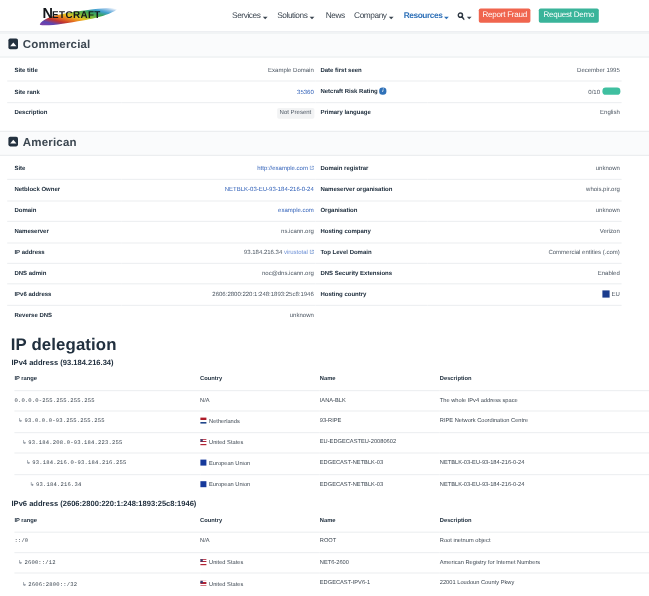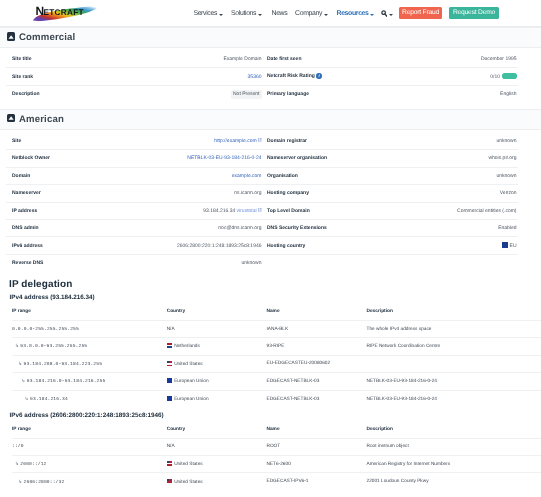--- a/index.html
+++ b/index.html
@@ -59,21 +59,21 @@
   .vt { color:#6b8fd6; }
   .extl { display:inline-block; width:3.6px; height:3.6px; margin-left:1.3px; vertical-align:0px; }
   .badge { background:#f2f3f4; border-radius:1.5px; padding:1.4px 2.1px; color:#4a5561; }
   .info-i { display:inline-block; width:5.4px; height:5.4px; border-radius:50%; background:#2f71b8; color:#fff; font-size:4px; line-height:5.4px; text-align:center; margin-left:1.6px; vertical-align:0.4px; font-weight:bold; font-style:italic; }
   .risk-txt { color:#4a5561; }
   .risk-bar { display:inline-block; width:15px; height:5.6px; border-radius:2.8px; background:#3fbfa0; margin-left:1.5px; vertical-align:-0.6px; }
   .flag { display:inline-block; width:6.2px; height:5.2px; margin-right:1.7px; vertical-align:-0.7px; }
   .flag-eu { background:#1b3c8e; position:relative; }
 
   
-  .ipd-title { font-size:10px; font-weight:bold; margin:7px 0 0 9px; color:#21303f; letter-spacing:.1px;}
+  .ipd-title { font-size:14px; font-weight:bold; margin:7px 0 0 9px; color:#21303f; letter-spacing:.1px;}
   .ipd-cap { font-size:6.3px; font-weight:bold; margin:4px 0 0 9.6px; color:#21303f; }
   table.dl { width:529px; margin:2px 0 0 12px; border-collapse:collapse; table-layout:fixed; }
   table.dl th { font-size:4.8px; font-weight:bold; text-align:left; color:#21303f; padding:6.5px 0 5.5px 0; border-bottom:1px solid #eef0f2; }
   table.dl td { font-size:4.75px; color:#3c4651; padding:0; height:17.45px; vertical-align:middle; border-bottom:1px solid #eef0f2; }
   table.dl tr:last-child td { border-bottom:none; }
   .c1 { width:154.7px; } .c2 { width:99.8px; } .c3 { width:100px; } .c4 { width:174.5px; }
   .mono { font-family:"Liberation Mono", monospace; font-size:4.6px; letter-spacing:.15px; }
   .arrow { color:#5a6573; margin-right:1.4px; font-size:4.6px; display:inline-block; }
   .fl { display:inline-block; width:5.5px; height:4.7px; margin-right:2px; vertical-align:-0.6px; }
   .fl-nl { background:linear-gradient(#ae1c28 0 33.3%, #ffffff 33.3% 66.6%, #21468b 66.6% 100%); }

